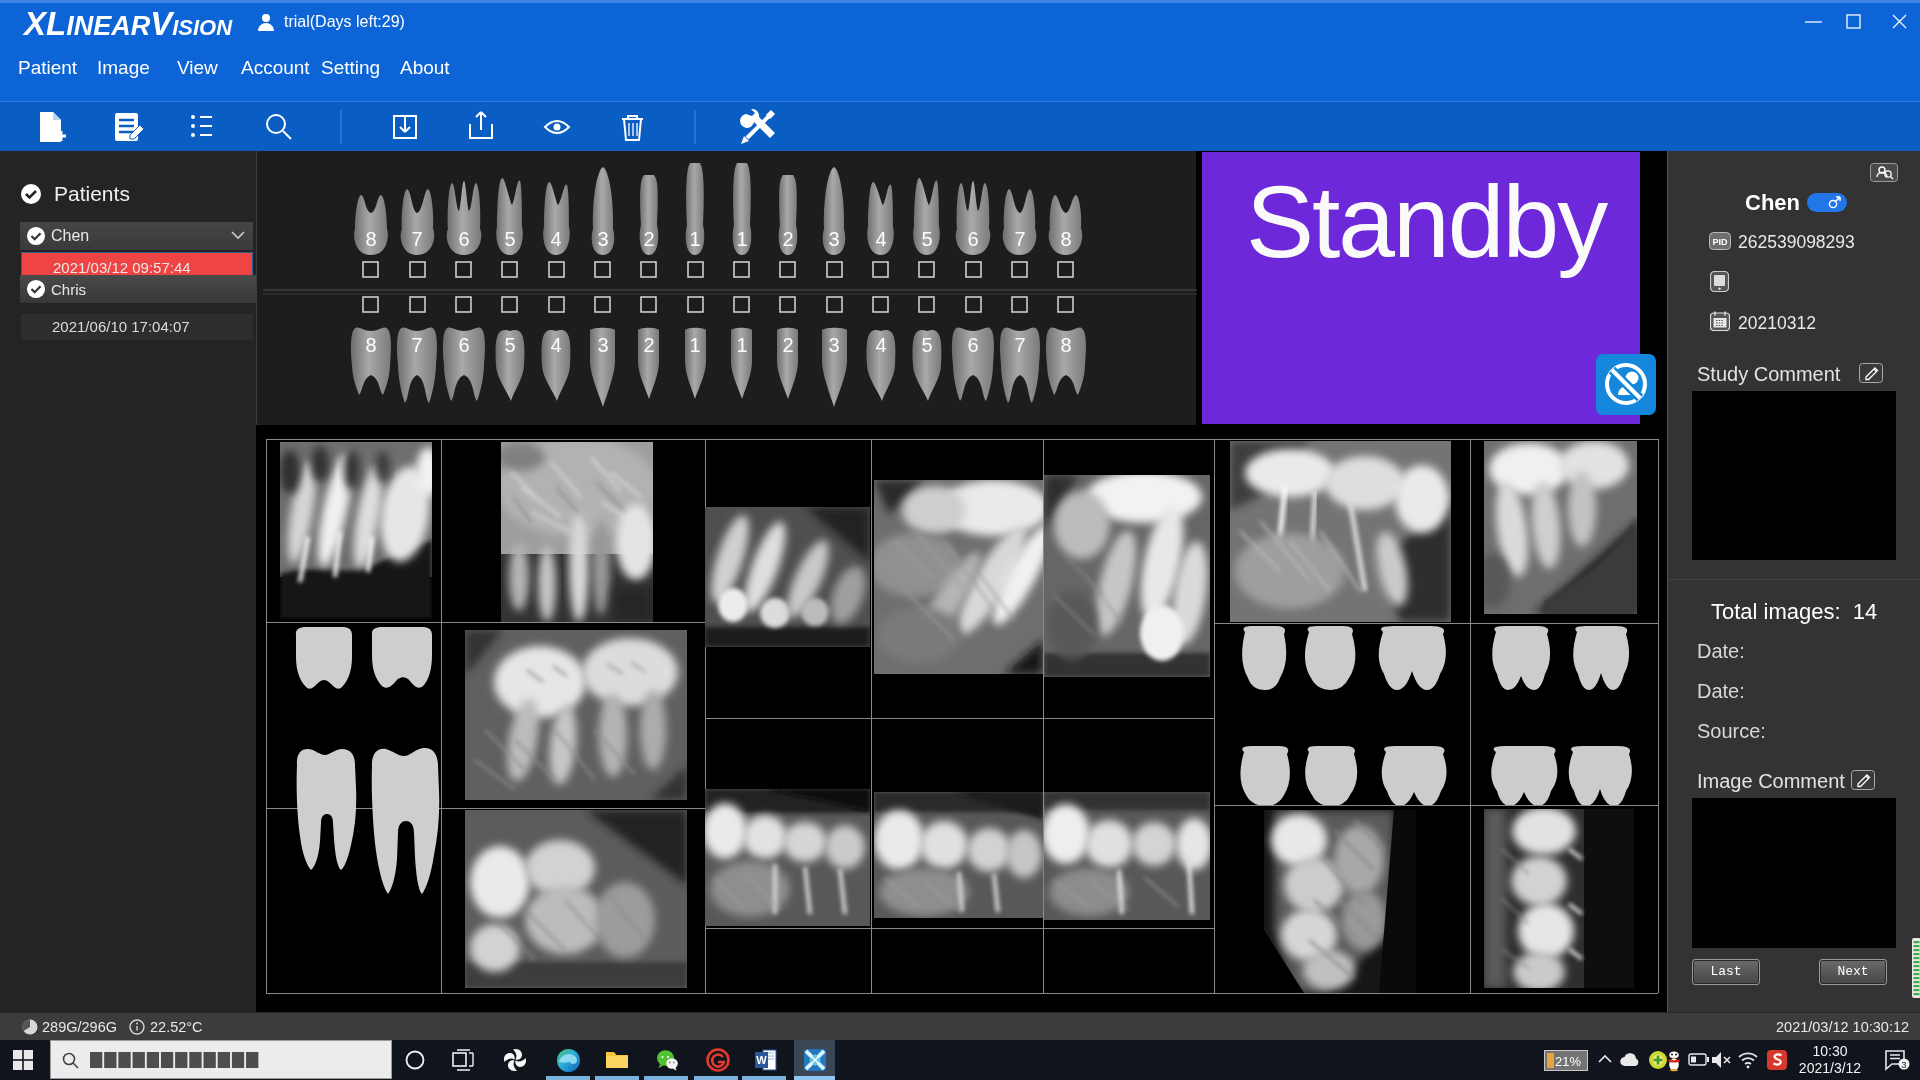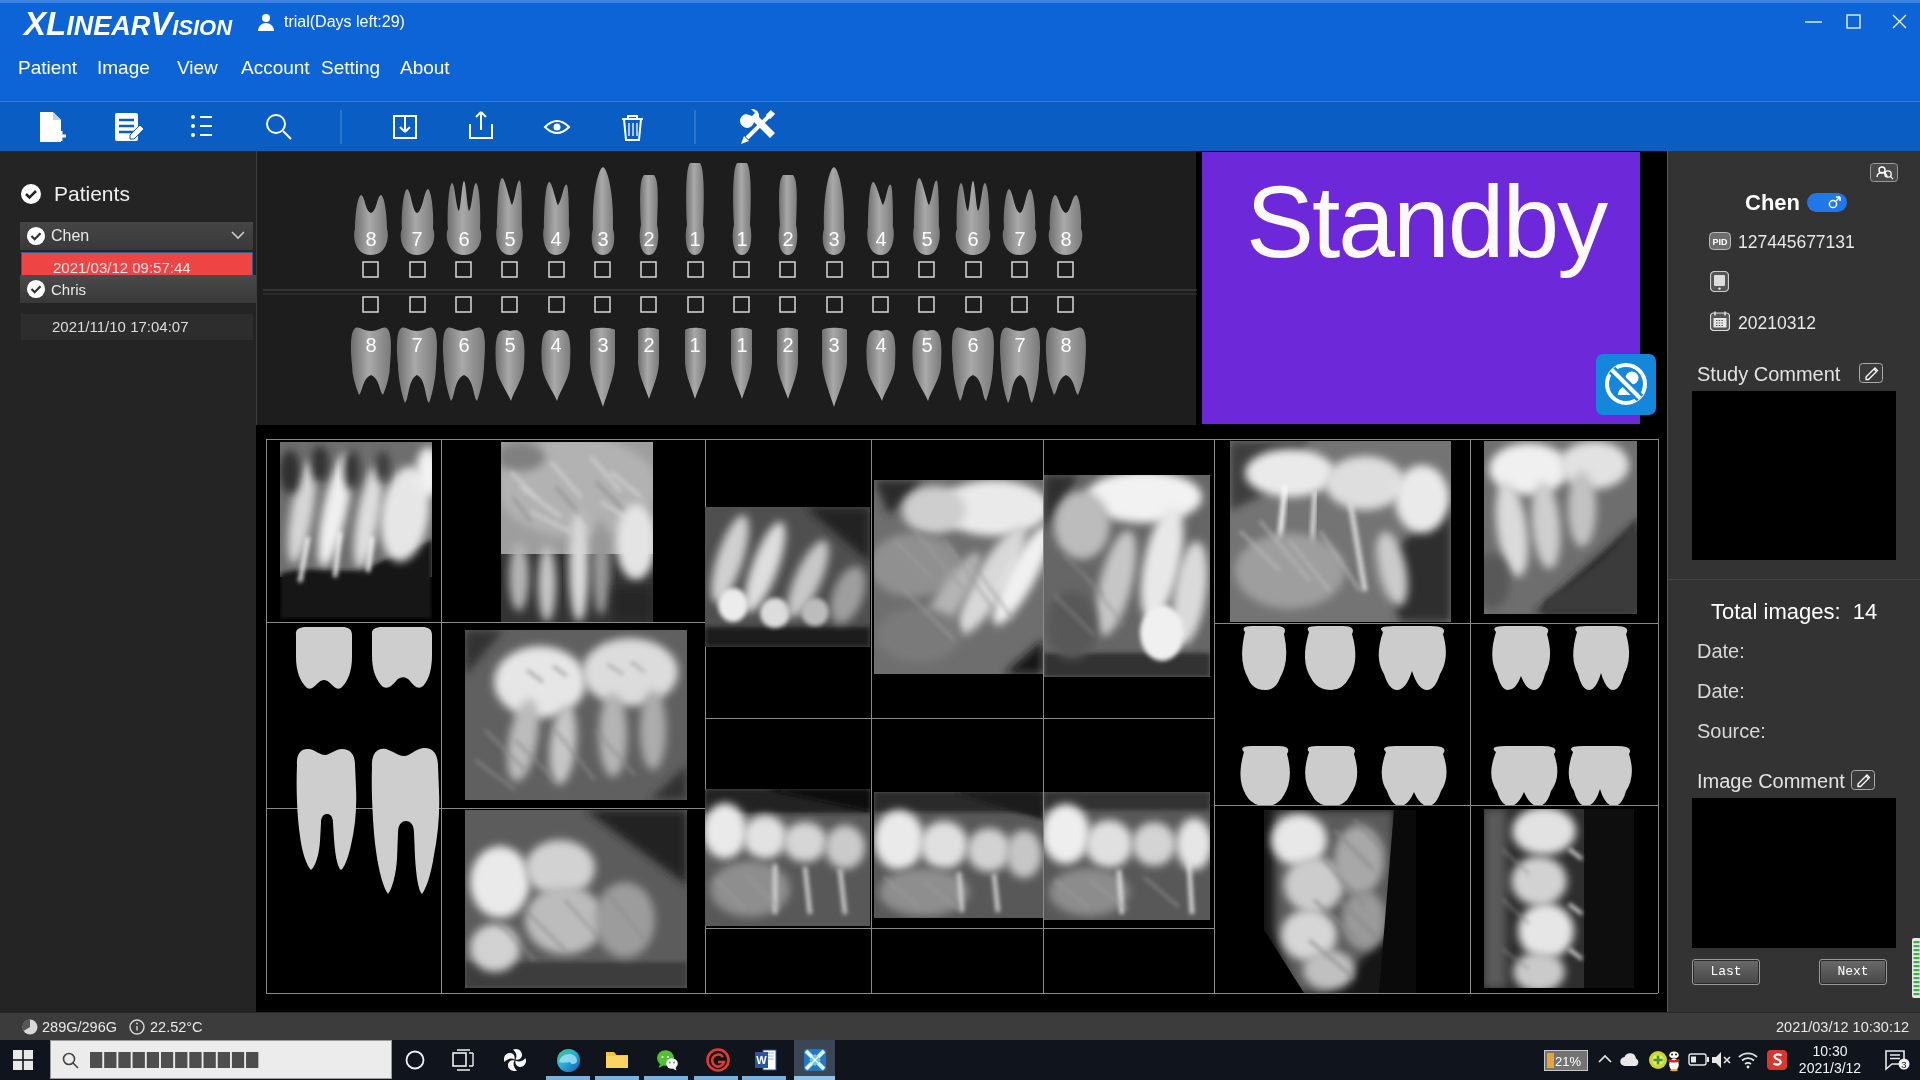--- a/index.html
+++ b/index.html
@@ -124,21 +124,21 @@
       <svg class="abs" style="left:6px;top:4px" width="20" height="20" viewBox="0 0 22 22">
           <circle cx="11" cy="11" r="10" fill="#fff"></circle>
           <path d="M6 11l3.5 3.5L16 8" stroke="#333" stroke-width="2.5" fill="none"></path>
         </svg>
       <span class="abs" style="left:31px;top:6px;color:#e8e8e8;font-size:15px;">Chris</span>
       <svg class="abs" style="right:8px;top:9px" width="14" height="9" viewBox="0 0 14 9" fill="none" stroke="#ccc" stroke-width="1.6">
           <path d="M1 1l6 6 6-6"></path>
         </svg>
     </div>
     <div class="abs" style="left:21px;top:163px;width:232px;height:26px;background:#2d2d2d;color:#dcdcdc;font-size:15px;">
-        <span class="abs" style="left:31px;top:4px">2021/11/10 17:04:07</span>
+        <span class="abs" style="left:31px;top:4px">2021/06/10 17:04:07</span>
       </div>
   </div>
   <div id="toothpanel" class="abs">
       <svg class="abs" style="left:0;top:0" width="940" height="274" viewBox="0 0 940 274">
         <defs>
           <linearGradient id="tg" x1="0" y1="0" x2="1" y2="0">
             <stop offset="0" stop-color="#6e6e6e"></stop>
             <stop offset="0.45" stop-color="#a9a9a9"></stop>
             <stop offset="1" stop-color="#7a7a7a"></stop>
           </linearGradient>
@@ -605,21 +605,21 @@
     <div class="abs" style="left:139px;top:42px;width:40px;height:19px;border-radius:10px;background:#2177e8;">
       <svg style="position:absolute;left:21px;top:3px" width="14" height="13" viewBox="0 0 14 13">
           <circle cx="5" cy="8" r="3.6" fill="none" stroke="#fff" stroke-width="1.5"></circle>
           <path d="M8 5l4-4M12 1h-4M12 1v4" stroke="#fff" stroke-width="1.5" fill="none"></path>
         </svg>
     </div>
     <svg class="abs" style="left:41px;top:81px" width="22" height="18" viewBox="0 0 22 18">
         <rect x="0.5" y="0.5" width="21" height="17" rx="4" fill="#6e6e6e" stroke="#bbb"></rect>
         <text x="11" y="13" font-size="9" font-weight="bold" fill="#fff" text-anchor="middle" font-family="Liberation Sans">PID</text>
       </svg>
-    <div class="abs" style="left:70px;top:81px;color:#e8e8e8;font-size:17.5px;">127445677131</div>
+    <div class="abs" style="left:70px;top:81px;color:#e8e8e8;font-size:17.5px;">262539098293</div>
     <svg class="abs" style="left:42px;top:120px" width="19" height="21" viewBox="0 0 19 21">
         <rect x="0.5" y="0.5" width="18" height="20" rx="4" fill="#555" stroke="#ccc" stroke-width="1.2"></rect>
         <rect x="4" y="4" width="11" height="11" rx="1" fill="#ddd"></rect>
         <circle cx="9.5" cy="17.6" r="1.2" fill="#eee"></circle>
       </svg>
     <svg class="abs" style="left:42px;top:160px" width="20" height="20" viewBox="0 0 20 20">
         <rect x="0.5" y="2" width="19" height="17.5" rx="3" fill="#555" stroke="#ddd" stroke-width="1.2"></rect>
         <path d="M5 0.5v4M15 0.5v4" stroke="#ddd" stroke-width="1.6"></path>
         <rect x="3.5" y="7" width="13" height="9.5" fill="#e8e8e8"></rect>
         <path d="M6 9.5h8M6 12h8M6 14.5h8" stroke="#555" stroke-width="1" stroke-dasharray="1.5 1.2"></path>

